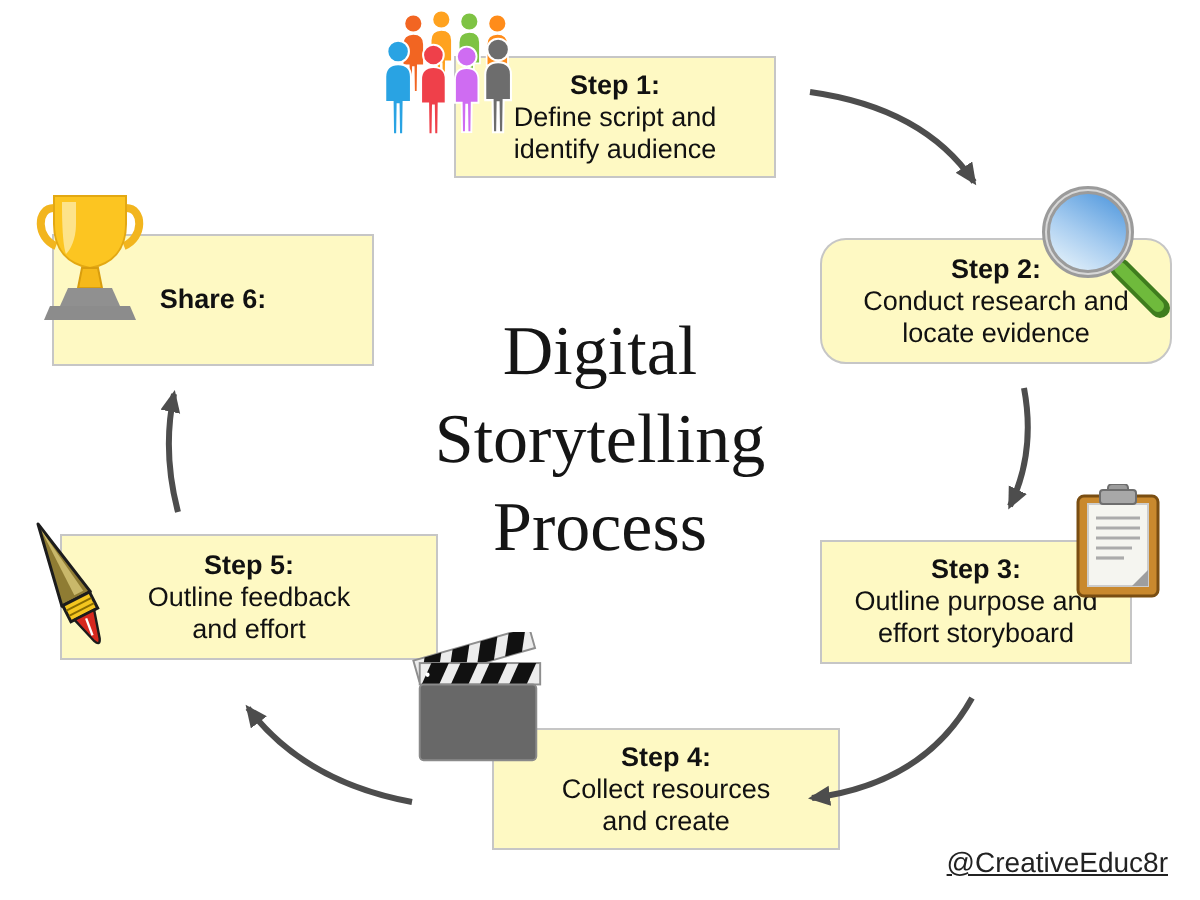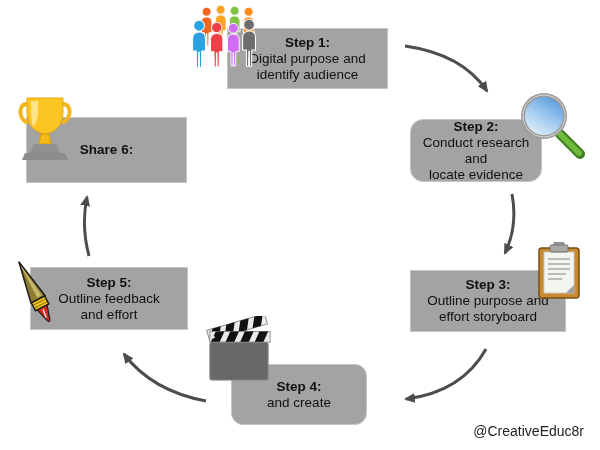--- a/index.html
+++ b/index.html
@@ -1,80 +1,86 @@
 <!DOCTYPE html>
 <html><head>
 <meta charset="utf-8">
 <style>
   html,body{margin:0;padding:0;}
   .canvas{
     position:relative;width:600px;height:450px;background:#ffffff;
     font-family:"Liberation Sans","DejaVu Sans",sans-serif;overflow:hidden;
   }
   .step-box{
-    position:absolute;background:#a3a3a3;border:1px solid #c6c6c6;
+    position:absolute;background:#fef9c3;border:1px solid #c6c6c6;
     display:flex;flex-direction:column;justify-content:center;align-items:center;
     text-align:center;color:#111;box-sizing:border-box;
     font-size:13.5px;line-height:16px;
   }
   .step-box .step-title{font-weight:bold;}
   .icon{position:absolute;z-index:5;}
   .center-title{
     position:absolute;left:150px;top:154px;width:300px;text-align:center;
     font-family:"Liberation Serif","DejaVu Serif",serif;
     font-size:35px;line-height:44px;color:#151515;
   }
   .credit{
-    position:absolute;right:16px;top:423px;font-size:14px;color:#222;
+    position:absolute;right:16px;top:423px;font-size:14px;color:#222;text-decoration:underline;
   }
   .arrows{position:absolute;left:0;top:0;pointer-events:none;z-index:1;}
   
   .box-1{left:227px;top:28px;width:161px;height:61px;}
-  .box-2{left:410px;top:119px;width:132px;height:63px;border-radius:13px;}
+  .box-2{left:410px;top:119px;width:176px;height:63px;border-radius:13px;}
   .box-3{left:410px;top:270px;width:156px;height:62px;}
-  .box-4{left:231px;top:364px;width:136px;height:61px;border-radius:12px;}
-  .box-5{left:30px;top:267px;width:158px;height:63px;}
+  .box-4{left:246px;top:364px;width:174px;height:61px;}
+  .box-5{left:30px;top:267px;width:189px;height:63px;}
   .box-6{left:26px;top:117px;width:161px;height:66px;}
 </style>
 </head>
 <body>
 
 <div class="canvas">
 
   <svg class="arrows" width="600" height="450" viewBox="0 0 600 450">
     <defs>
       <marker id="ah" markerWidth="14" markerHeight="12" refX="9" refY="5" orient="auto" markerUnits="userSpaceOnUse">
         <path d="M0,0 L11,5 L0,10 Z" fill="#4d4d4d"></path>
       </marker>
     </defs>
     <path d="M 405 46 Q 462 54 487 91" fill="none" stroke="#4d4d4d" stroke-width="3" marker-end="url(#ah)"></path>
     <path d="M 512 194 Q 518 226 505 253" fill="none" stroke="#4d4d4d" stroke-width="3" marker-end="url(#ah)"></path>
     <path d="M 486 349 Q 462 392 406 399" fill="none" stroke="#4d4d4d" stroke-width="3" marker-end="url(#ah)"></path>
     <path d="M 206 401 Q 152 391 124 354" fill="none" stroke="#4d4d4d" stroke-width="3" marker-end="url(#ah)"></path>
     <path d="M 89 256 Q 81 226 87 197" fill="none" stroke="#4d4d4d" stroke-width="3" marker-end="url(#ah)"></path>
   </svg>
 
+  <div class="center-title">
+    <div>Digital</div>
+    <div>Storytelling</div>
+    <div>Process</div>
+  </div>
 
   <div class="step-box box-1">
     <div class="step-title">Step 1:</div>
-    <div>Digital purpose and</div>
+    <div>Define script and</div>
     <div>identify audience</div>
   </div>
   <div class="step-box box-2">
     <div class="step-title">Step 2:</div>
     <div>Conduct research and</div>
     <div>locate evidence</div>
   </div>
   <div class="step-box box-3">
     <div class="step-title">Step 3:</div>
     <div>Outline purpose and</div>
     <div>effort storyboard</div>
   </div>
   <div class="step-box box-4">
     <div class="step-title">Step 4:</div>
+    <div>Collect resources</div>
     <div>and create</div>
   </div>
   <div class="step-box box-5">
     <div class="step-title">Step 5:</div>
     <div>Outline feedback</div>
     <div>and effort</div>
   </div>
   <div class="step-box box-6">
     <div class="step-title">Share 6:</div>
   </div>

